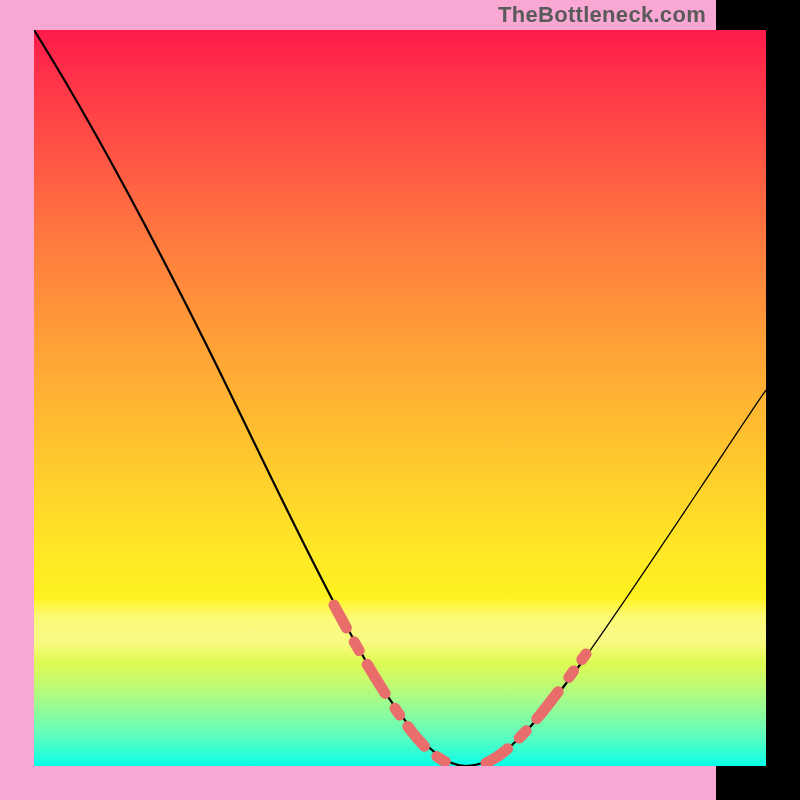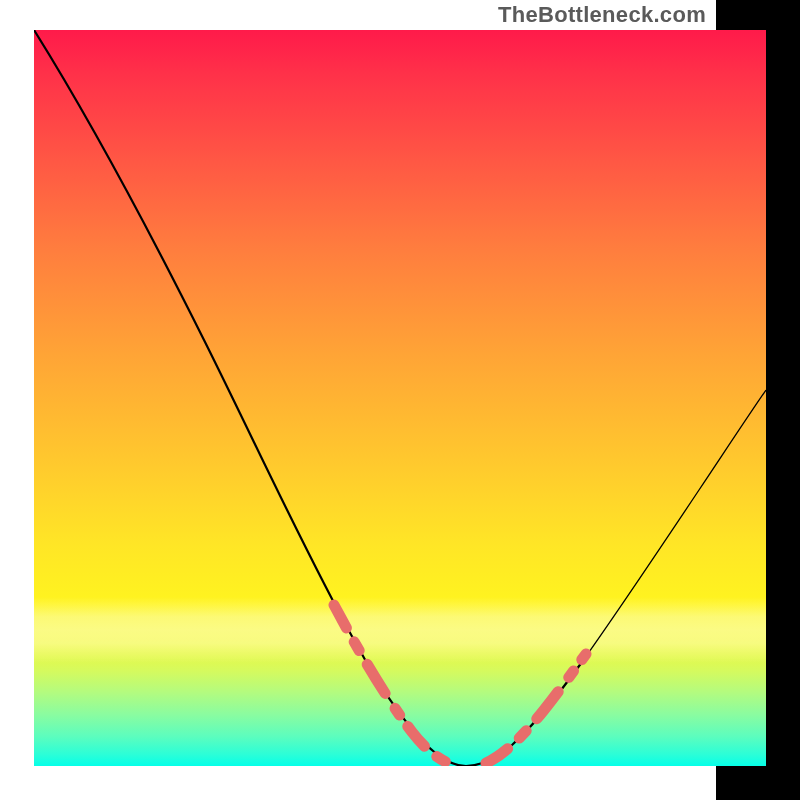--- a/index.html
+++ b/index.html
@@ -10,21 +10,21 @@
     background: #000000;
     overflow: hidden;
     font-family: Arial, Helvetica, sans-serif;
   }
   .frame {
     position: absolute;
     top: 0;
     left: 0;
     width: 716px;
     height: 800px;
-    background: #ffffff;
+    background: #f9a8d4;
   }
   .watermark {
     position: absolute;
     top: 2px;
     right: 10px;
     color: #5a5a5a;
     font-size: 22px;
     font-weight: 600;
     letter-spacing: 0.3px;
     z-index: 20;

